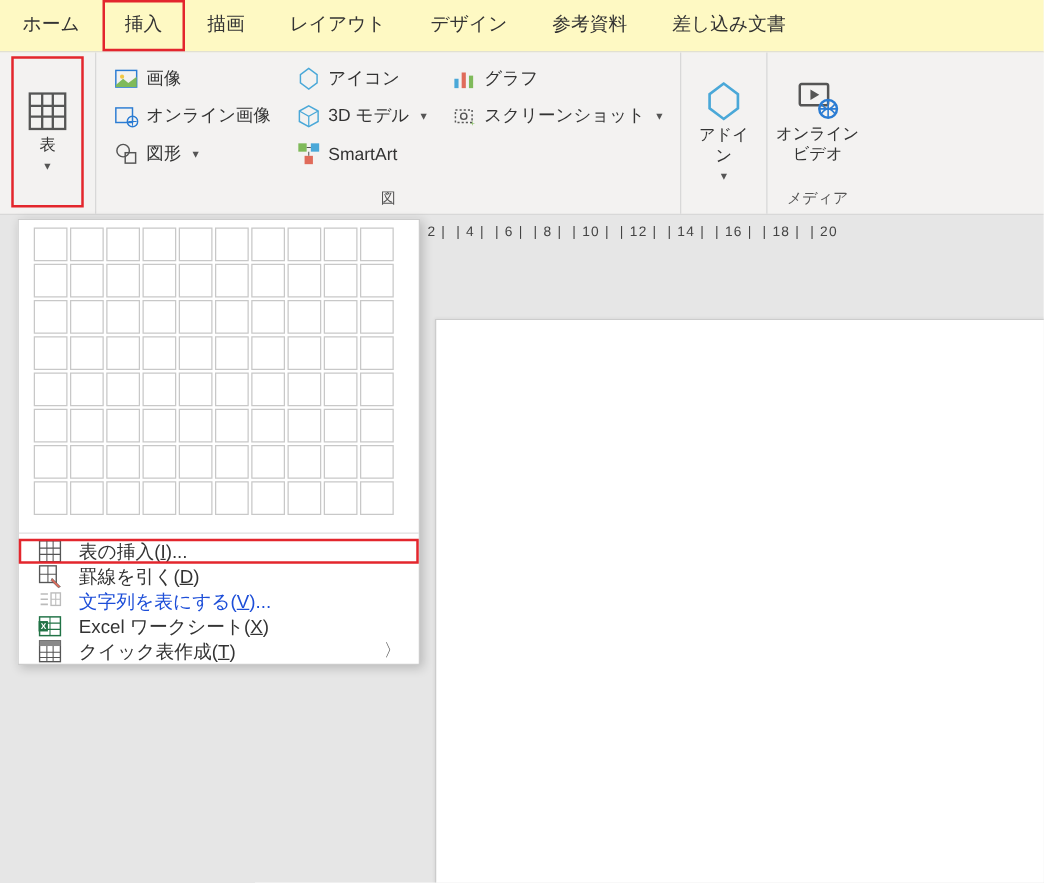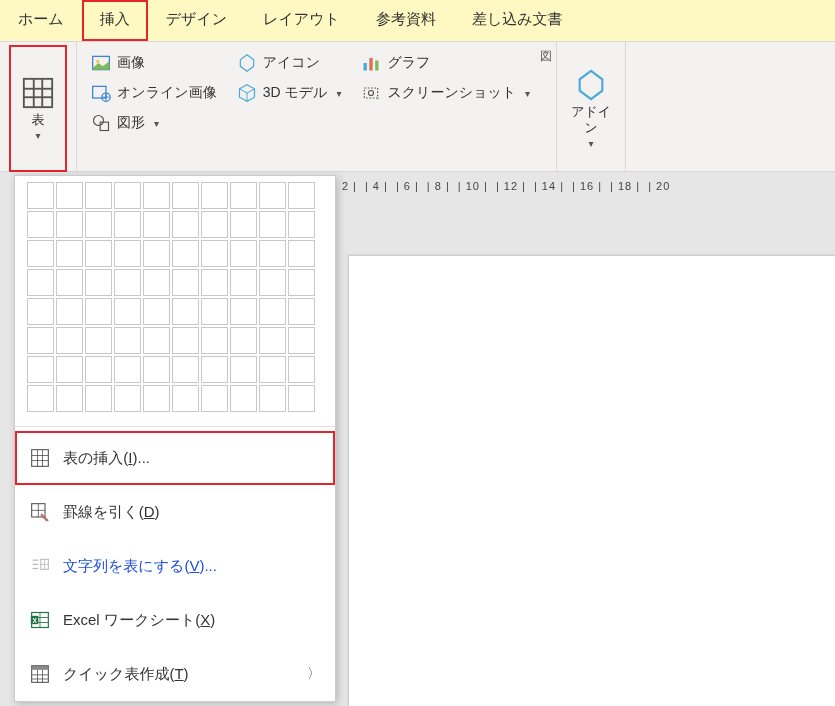--- a/index.html
+++ b/index.html
@@ -4,21 +4,21 @@
   <style>
     * { box-sizing: border-box; margin: 0; padding: 0; }
     body { font-family: "Yu Gothic UI", "Meiryo", sans-serif; font-size: 14px; background: #fff; color: #333; overflow: hidden; }
 
     .ribbon-tabs { display: flex; background: #fef9c3; border-bottom: 1px solid #d8d8d8; height: 42px; }
     .ribbon-tab { padding: 10px 18px 8px; cursor: pointer; font-size: 15px; color: #333; position: relative; }
     .ribbon-tab.active { border-bottom: 1px solid #f9a8d4; }
     .ribbon-tab.highlighted { outline: 2px solid #e3262d; outline-offset: -2px; }
 
     .ribbon-content { display: flex; background: #f3f2f1; height: 130px; border-bottom: 1px solid #d8d8d8; }
-    .ribbon-group { display: flex; flex-direction: row; padding: 4px 4px 0; border-right: 1px solid #d8d8d8; position: relative; }
+    .ribbon-group { display: flex; flex-direction: column; padding: 4px 4px 0; border-right: 1px solid #d8d8d8; position: relative; }
     .ribbon-group-inner { display: flex; flex: 1; }
     .ribbon-group-label { text-align: center; font-size: 12px; color: #555; padding: 2px 0 4px; }
 
     .big-button { display: flex; flex-direction: column; align-items: center; justify-content: center; width: 56px; padding: 4px 2px; cursor: pointer; }
     .big-button.highlighted { outline: 2px solid #e3262d; outline-offset: -1px; }
     .big-button-label { font-size: 13px; margin-top: 2px; text-align: center; line-height: 1.25; }
     .big-button .chev { font-size: 10px; color: #555; margin-top: 2px; }
 
     .stack { display: flex; flex-direction: column; justify-content: flex-start; padding: 2px 4px; }
     .small-button { display: flex; align-items: center; padding: 3px 6px; cursor: pointer; font-size: 14px; white-space: nowrap; gap: 6px; height: 30px; }
@@ -28,39 +28,40 @@
     .ruler-tick { padding: 0 4px; letter-spacing: 1px; }
 
     .doc-area { background: #e6e6e6; height: 506px; position: relative; }
     .page { position: absolute; left: 348px; top: 55px; width: 500px; height: 500px; background: #fff; border: 1px solid #ccc; box-shadow: 0 0 3px rgba(0,0,0,0.1); }
 
     .table-dropdown { position: absolute; left: 14px; top: 175px; width: 322px; background: #fff; border: 1px solid #ccc; box-shadow: 2px 2px 8px rgba(0,0,0,0.2); z-index: 100; }
     .dropdown-title { font-weight: bold; padding: 10px 12px 6px; font-size: 14px; }
     .cell-grid { display: grid; grid-template-columns: repeat(10, 27px); grid-template-rows: repeat(8, 27px); gap: 2px; padding: 6px 12px 10px; }
     .cell-grid .cell { border: 1px solid #c8c8c8; background: #fff; }
     .dropdown-sep { border-top: 1px solid #e0e0e0; margin: 4px 0; }
-    .menu-item { display: flex; align-items: center; padding: 17px 14px; cursor: pointer; gap: 12px; font-size: 15px; }
+    .menu-item { display: flex; align-items: center; padding: 0 14px; cursor: pointer; gap: 12px; font-size: 15px; }
     .menu-item.highlighted { outline: 2px solid #e3262d; outline-offset: -2px; }
     .menu-item.disabled { color: #1d4ed8; }
     .menu-item .icon-slot { width: 22px; display: flex; justify-content: center; }
     .menu-item .arrow { margin-left: auto; font-size: 14px; color: #555; }
     .menu-item u { text-decoration: underline; }
 
     
     .ic { width: 20px; height: 20px; display: inline-block; }
     .ic-lg { width: 34px; height: 34px; }
   </style>
 </head>
 <body>
 
 <div class="ribbon-tabs">
   <div class="ribbon-tab">ホーム</div>
   <div class="ribbon-tab active highlighted">挿入</div>
+  <div class="ribbon-tab">描画</div>
+  <div class="ribbon-tab">レイアウト</div>
   <div class="ribbon-tab">デザイン</div>
-  <div class="ribbon-tab">レイアウト</div>
   <div class="ribbon-tab">参考資料</div>
   <div class="ribbon-tab">差し込み文書</div>
 </div>
 
 <div class="ribbon-content">
 
   <div class="ribbon-group" style="padding-left:10px;padding-right:10px;">
     <div class="ribbon-group-inner">
       <div class="big-button highlighted">
         <svg class="ic-lg" viewBox="0 0 24 24">
@@ -114,20 +115,30 @@
           <span>アイコン</span>
         </div>
         <div class="small-button">
           <svg class="ic" viewBox="0 0 24 24">
               <path d="M12 2 L21 7 L21 17 L12 22 L3 17 L3 7 Z" fill="none" stroke="#4aa8d8" stroke-width="1.4"></path>
               <path d="M3 7 L12 12 L21 7 M12 12 L12 22" fill="none" stroke="#4aa8d8" stroke-width="1.2"></path>
             </svg>
           <span>3D モデル</span>
           <span class="chev">▾</span>
         </div>
+        <div class="small-button">
+          <svg class="ic" viewBox="0 0 24 24">
+              <rect x="2" y="2" width="8" height="8" fill="#7fba5a"></rect>
+              <rect x="14" y="2" width="8" height="8" fill="#4aa8d8"></rect>
+              <rect x="8" y="14" width="8" height="8" fill="#e06b5a"></rect>
+              <line x1="10" y1="6" x2="14" y2="6" stroke="#555"></line>
+              <line x1="12" y1="10" x2="12" y2="14" stroke="#555"></line>
+            </svg>
+          <span>SmartArt</span>
+        </div>
       </div>
       <div class="stack">
         <div class="small-button">
           <svg class="ic" viewBox="0 0 24 24">
               <rect x="3" y="12" width="4" height="9" fill="#4aa8d8"></rect>
               <rect x="10" y="6" width="4" height="15" fill="#e06b5a"></rect>
               <rect x="17" y="9" width="4" height="12" fill="#7fba5a"></rect>
             </svg>
           <span>グラフ</span>
         </div>
@@ -152,20 +163,35 @@
             <path d="M12 2 L4 8 L4 16 L12 22 L20 16 L20 8 Z" fill="none" stroke="#4aa8d8" stroke-width="1.5"></path>
           </svg>
         <span class="big-button-label" style="white-space:pre-line;">アドイ
 ン</span>
         <span class="chev">▾</span>
       </div>
     </div>
     <div class="ribbon-group-label"></div>
   </div>
 
+  <div class="ribbon-group" style="border-right:none;">
+    <div class="ribbon-group-inner">
+      <div class="big-button" style="width:72px;">
+        <svg class="ic-lg" viewBox="0 0 24 24">
+            <rect x="2" y="3" width="16" height="12" rx="1" fill="none" stroke="#555" stroke-width="1.4"></rect>
+            <polygon points="8,6 8,12 13,9" fill="#555"></polygon>
+            <circle cx="18" cy="17" r="5" fill="none" stroke="#2b7cd3" stroke-width="1.4"></circle>
+            <path d="M13 17 h10 M18 12 v10 M14 14 q4 6 8 0 M14 20 q4 -6 8 0" fill="none" stroke="#2b7cd3" stroke-width="0.9"></path>
+          </svg>
+        <span class="big-button-label" style="white-space:pre-line;">オンライン
+ビデオ</span>
+      </div>
+    </div>
+    <div class="ribbon-group-label">メディア</div>
+  </div>
 
 </div>
 
 <div class="ruler-area">
   <span class="ruler-tick">| 2 |</span>
   <span class="ruler-tick">| 4 |</span>
   <span class="ruler-tick">| 6 |</span>
   <span class="ruler-tick">| 8 |</span>
   <span class="ruler-tick">| 10 |</span>
   <span class="ruler-tick">| 12 |</span>

